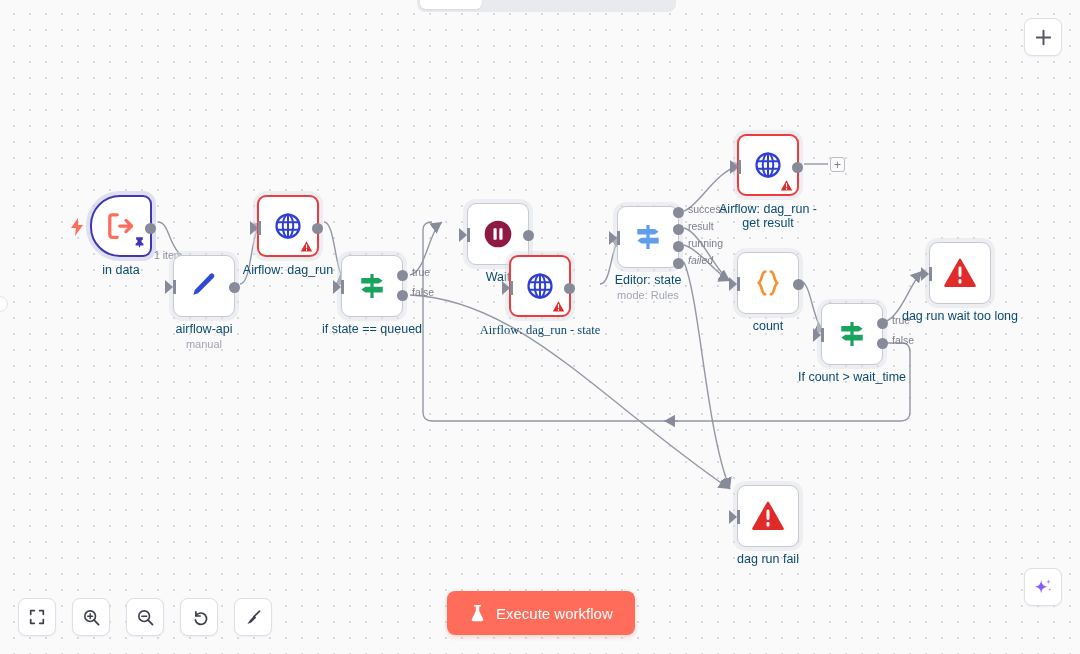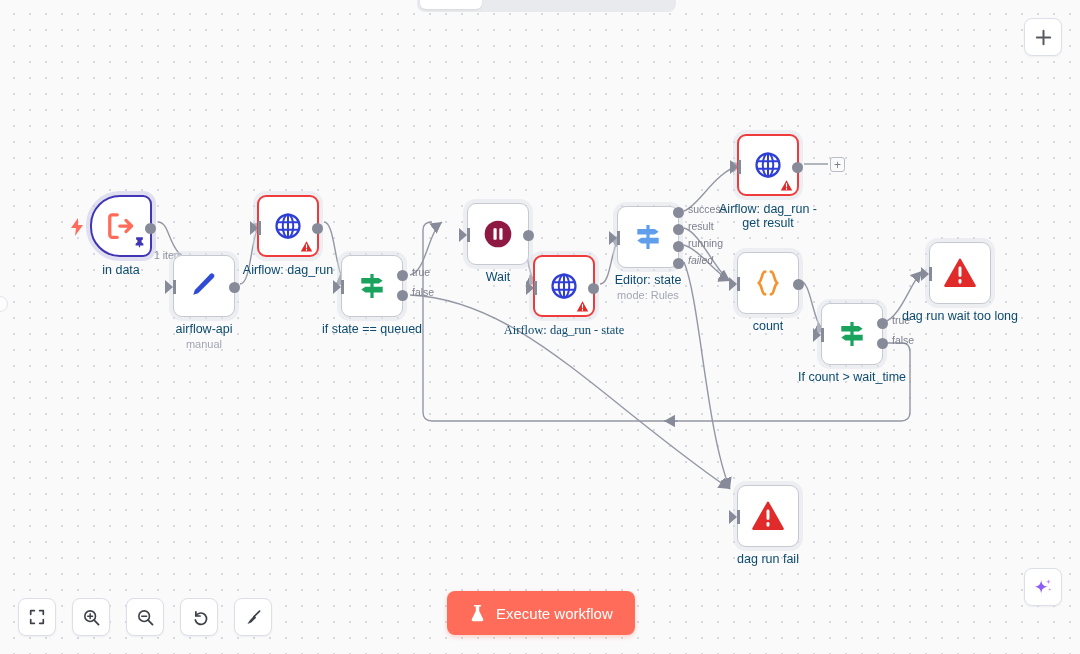--- a/index.html
+++ b/index.html
@@ -347,21 +347,21 @@
       <svg width="32" height="32" viewBox="0 0 24 24">
         <circle cx="12" cy="12" r="10" fill="#8e1a43"></circle>
         <rect x="8.6" y="7.6" width="2.4" height="8.8" rx="0.6" fill="#fff"></rect>
         <rect x="13" y="7.6" width="2.4" height="8.8" rx="0.6" fill="#fff"></rect>
       </svg>
       <div class="dot-out"></div>
       <div class="node-label">Wait</div>
     </div>
   </div>
 
-  <div class="node" style="left:533px; top:255px;font-family:Liberation Serif, serif;">
+  <div class="node" style="left:509px; top:255px;font-family:Liberation Serif, serif;">
     <div class="node-box err">
       <div class="arrow-in"></div>
       <svg width="30" height="30" viewBox="0 0 24 24">
         <circle cx="12" cy="12" r="9.2" fill="none" stroke="#2f3fd6" stroke-width="1.8"></circle>
         <ellipse cx="12" cy="12" rx="4.2" ry="9.2" fill="none" stroke="#2f3fd6" stroke-width="1.6"></ellipse>
         <path d="M3,9 H21 M3,15 H21 M12,2.8 V21.2" stroke="#2f3fd6" stroke-width="1.6"></path>
       </svg>
       <span class="warn-badge">
         <svg width="13" height="13" viewBox="0 0 16 16">
             <path d="M8,1.4 L15,14 H1 Z" fill="#e12b2b"></path>

